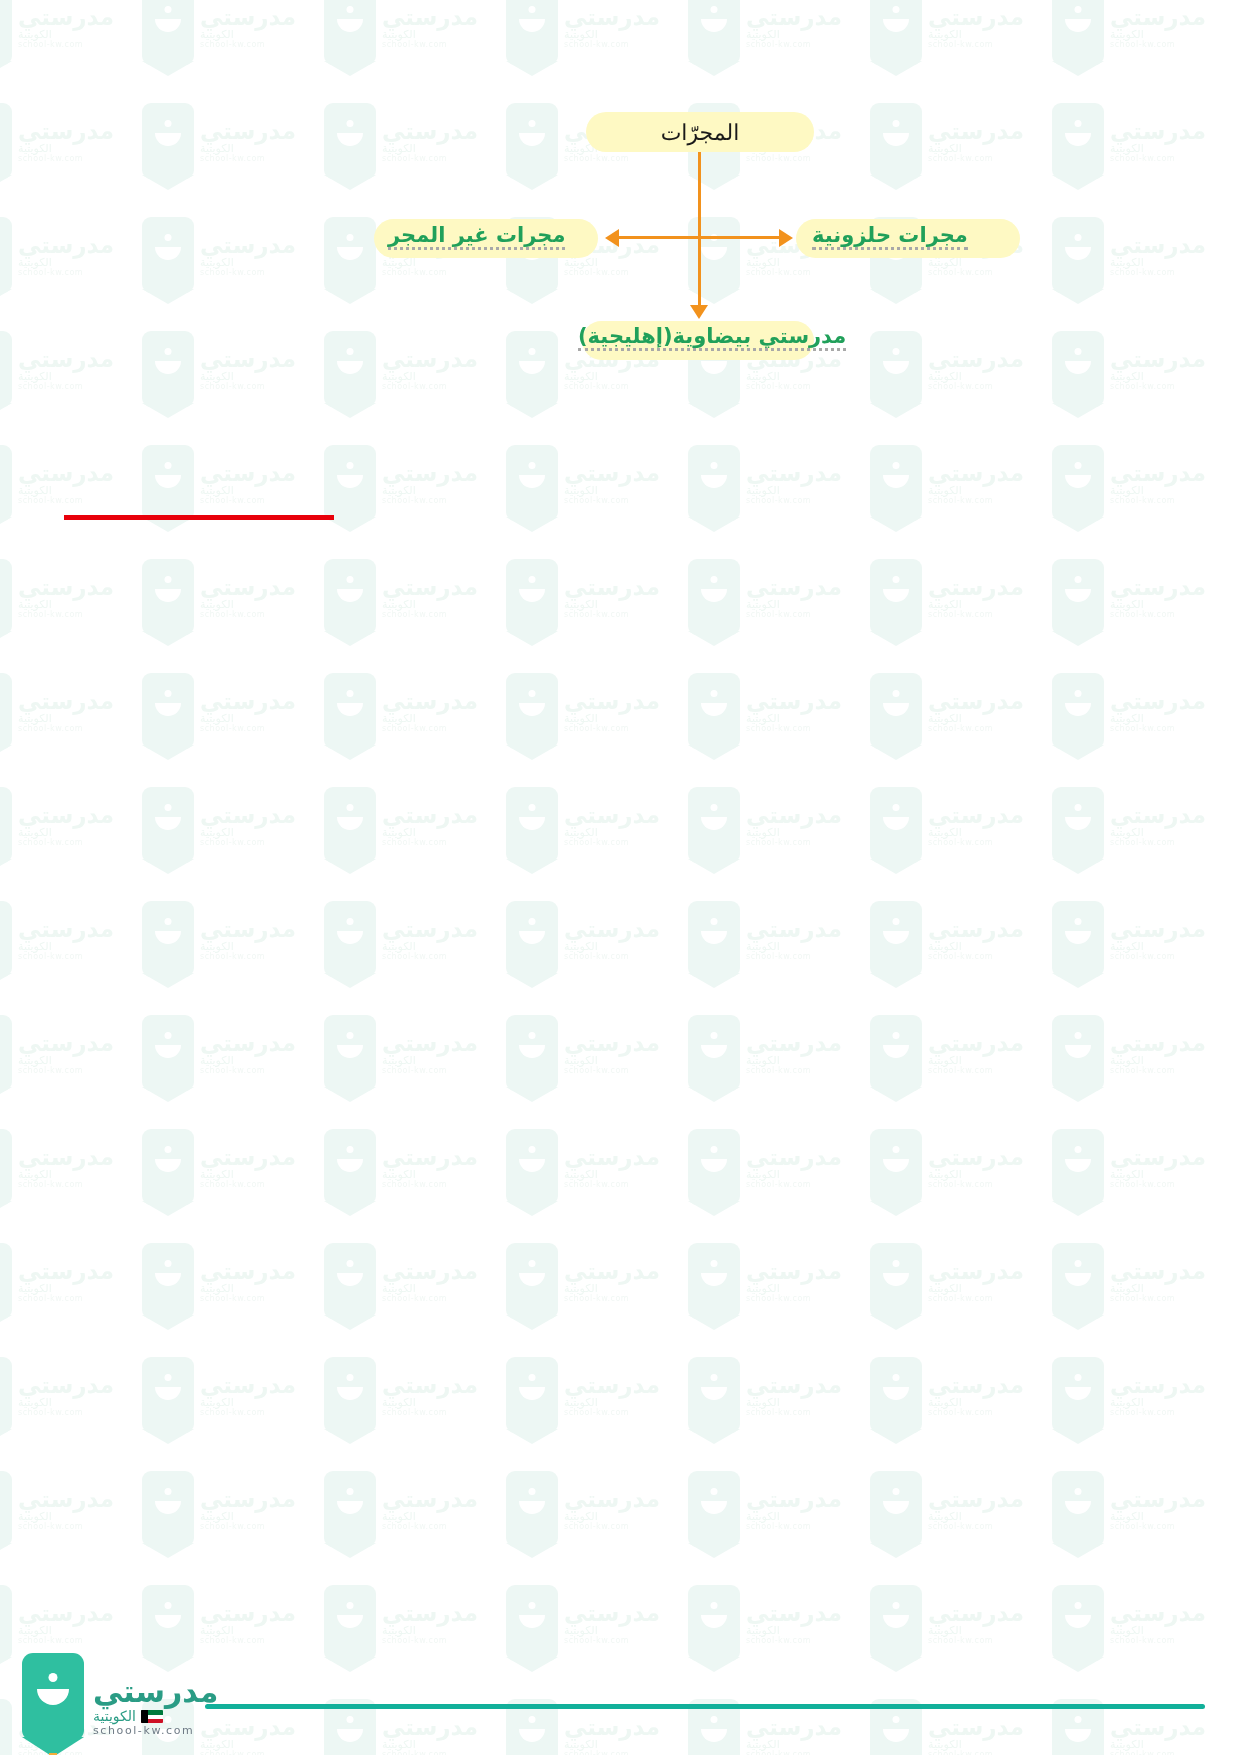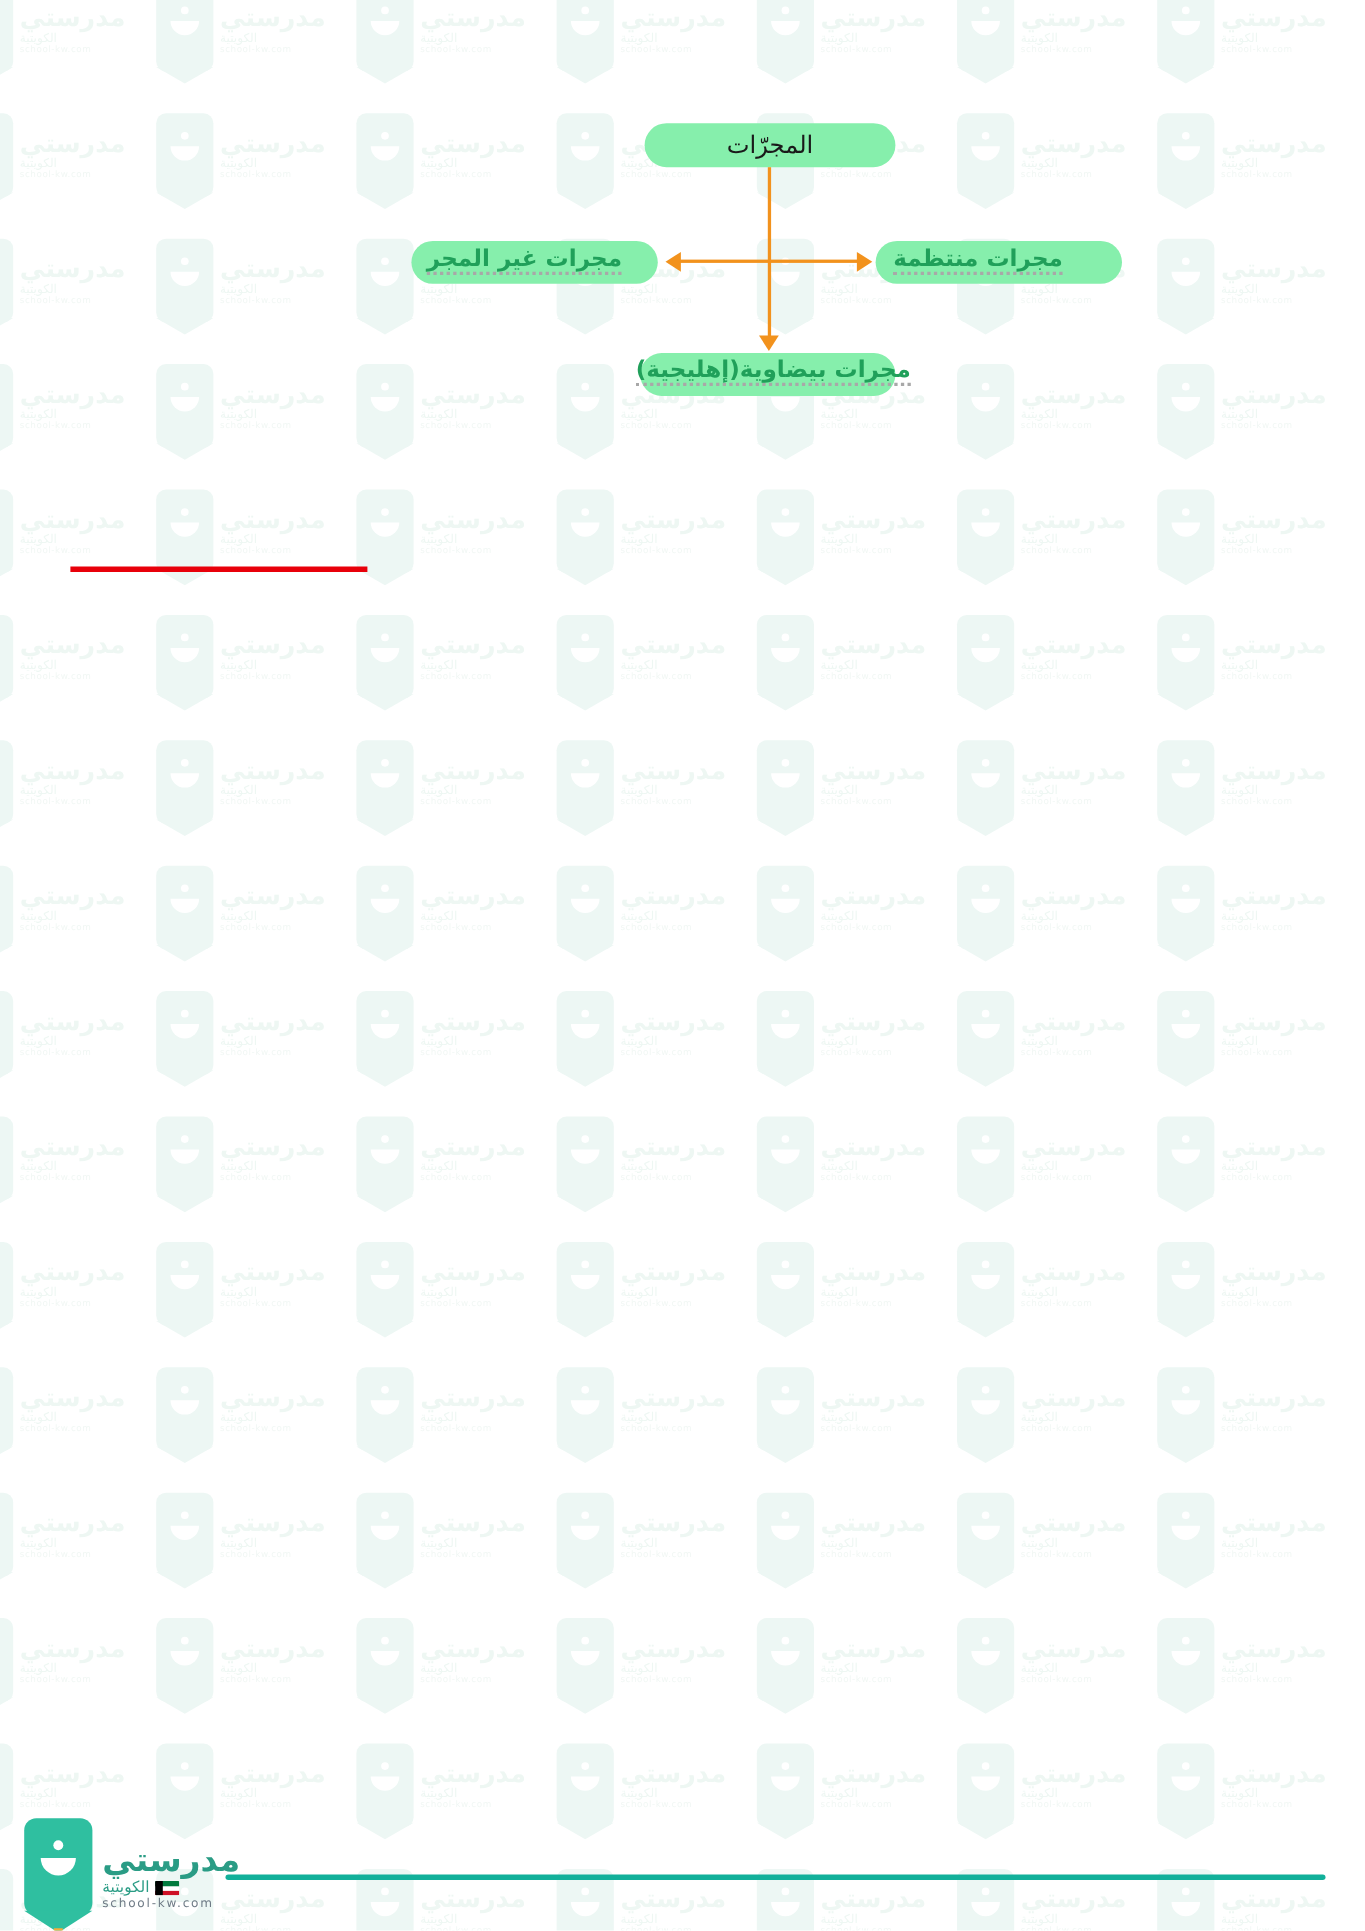--- a/index.html
+++ b/index.html
@@ -93,21 +93,21 @@
   }
 
   
   #content-layer {
     position: absolute;
     inset: 0;
     z-index: 2;
   }
   .node {
     position: absolute;
-    background: #86efac;
+    background: #fef9c3;
     border-radius: 20px;
     display: flex;
     align-items: center;
     justify-content: center;
     box-sizing: border-box;
   }
   .node-label {
     white-space: nowrap;
     font-size: 21px;
     font-weight: bold;
@@ -1545,22 +1545,22 @@
   <div class="arrow-line" id="arrow-v-lower"></div>
   <div class="arrow-head" id="head-left"></div>
   <div class="arrow-head" id="head-right"></div>
   <div class="arrow-head" id="head-down"></div>
 
   <div class="node" id="node-irregular"></div>
   <div class="node" id="node-spiral"></div>
   <div class="node" id="node-elliptical"></div>
 
   <div class="answer" id="ans-irregular">مجرات غير المجر</div>
-  <div class="answer" id="ans-spiral">مجرات منتظمة</div>
-  <div class="answer" id="ans-elliptical">مجرات بيضاوية(إهليجية)</div>
+  <div class="answer" id="ans-spiral">مجرات حلزونية</div>
+  <div class="answer" id="ans-elliptical">مدرستي بيضاوية(إهليجية)</div>
 
   <div id="red-rule"></div>
 </div>
 
 <div id="footer">
   <div id="footer-rule"></div>
   <div id="footer-logo">
     <div id="footer-badge">
       <div id="footer-eye"></div>
       <div id="footer-smile"></div>

